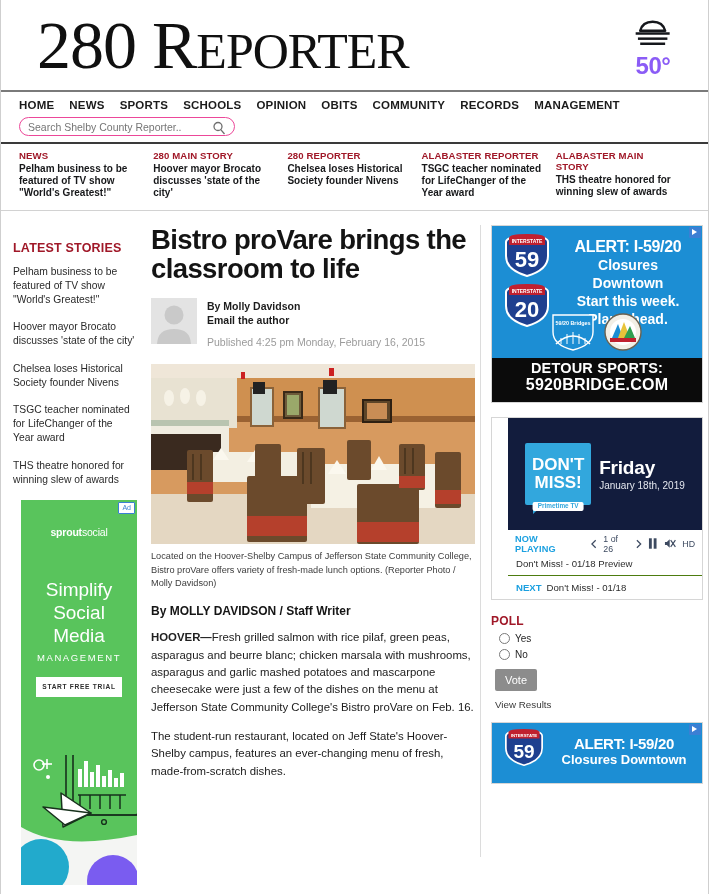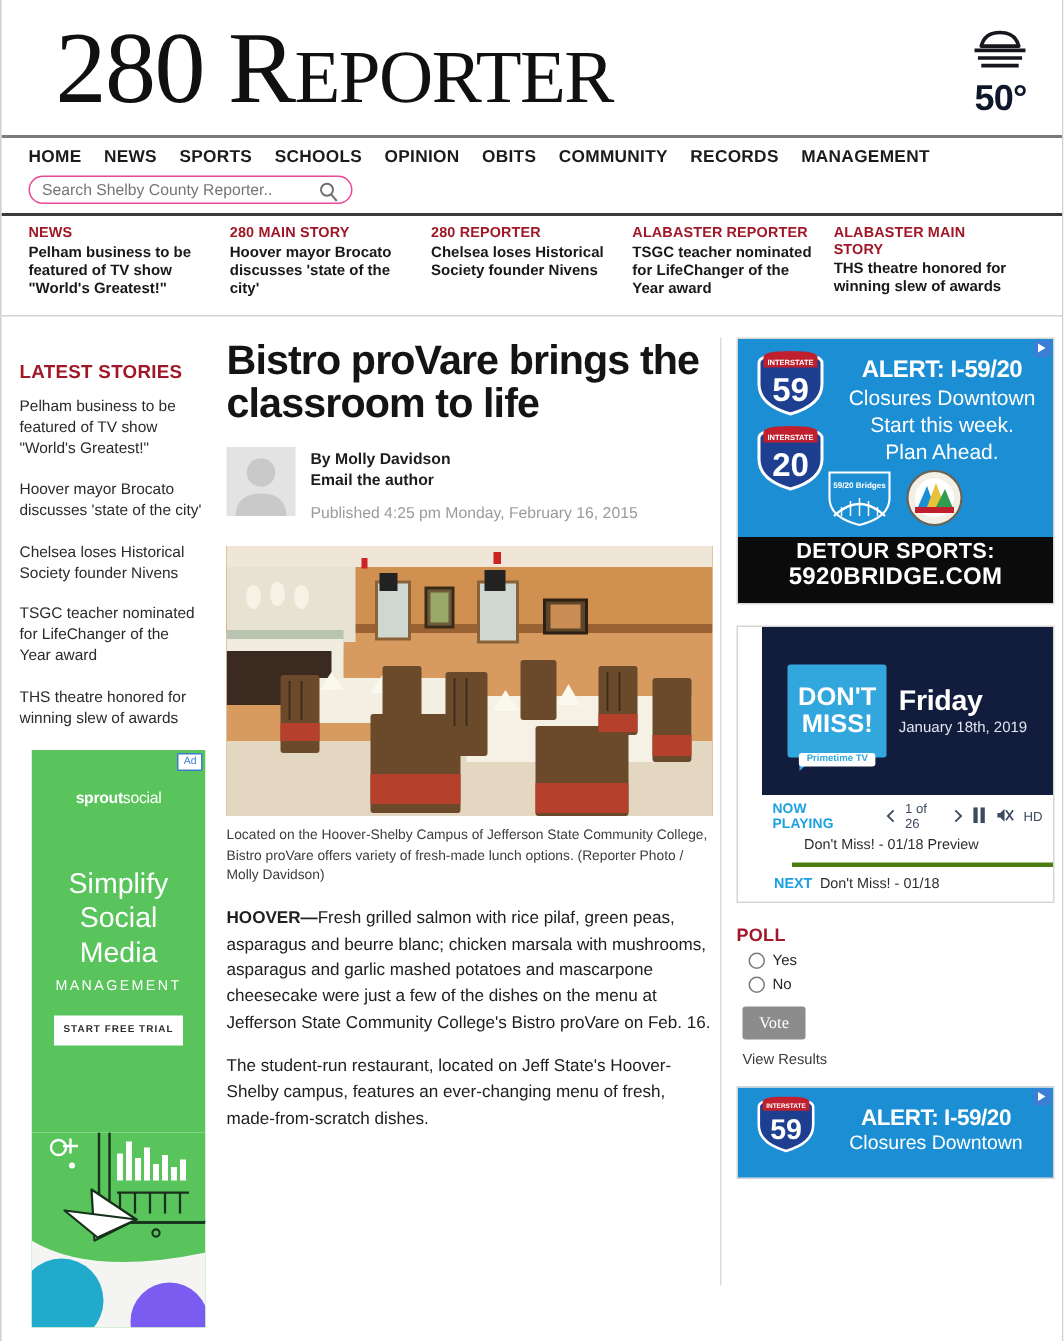--- a/index.html
+++ b/index.html
@@ -32,24 +32,24 @@
     line-height: 1;
     letter-spacing: -1px;
     color: #101010;
     white-space: nowrap;
     margin-left: 22px;
   }
   .brand .rep { font-size: 68px; }
   .brand .rep-small { font-size: 50px; }
   .wx {
     position: absolute;
-    right: 4px; top: 16px;
+    right: 18px; top: 16px;
     width: 74px;
     text-align: center;
-    color: #0f172a;
+    color: #8b5cf6;
   }
   .wx-icon { height: 34px; display: block; margin: 0 auto; }
   .wx-temp {
     font-size: 24px; font-weight: bold;
     font-family: "Liberation Sans", sans-serif;
     letter-spacing: -0.5px;
     margin-top: 2px;
   }
 
   
@@ -277,21 +277,21 @@
   .shield {
     width: 50px; height: 44px;
     margin-bottom: 6px;
     position: relative;
   }
   .alert-txt {
     color: #fff; padding: 12px 10px 0 0;
     text-align: center; flex: 1;
   }
   .alert-t1 { font-size: 16px; font-weight: bold; letter-spacing: -0.3px; }
-  .alert-t2 { font-size: 14px; line-height: 1.3; font-weight: normal; }
+  .alert-t2 { font-size: 14px; line-height: 1.3; font-weight: bold; }
   .alert-black {
     background: #0b0b0b; height: 44px;
     color: #fff; text-align: center;
     padding-top: 2px;
   }
   .alert-d1 { font-size: 14.5px; font-weight: bold; letter-spacing: 0.2px; }
   .alert-d2 { font-size: 16px; font-weight: bold; letter-spacing: 0.2px; }
   .badges {
     position: absolute; left: 50%; bottom: 6px;
     transform: translateX(-50%);
@@ -338,22 +338,21 @@
     display: flex; align-items: center;
     padding: 4px 7px; gap: 6px;
     font-size: 9px;
   }
   .now-playing { color: #1ba0e0; font-weight: bold; font-size: 9.2px; letter-spacing: 0.1px; }
   .ctr-spacer { flex: 1; }
   .counter { color: #3d4a60; font-size: 8.8px; }
   .vid-title {
     font-size: 9.6px; color: #2d2d2d;
     padding: 0 8px 6px 8px;
-    border-bottom: 3px solid #4d7c0f;
-    margin-left: 20px;
+    border-bottom: 1px solid #4d7c0f;
   }
   .vid-next { padding: 6px 8px; font-size: 9.6px; color: #2d2d2d; }
   .vid-next .nx { color: #1ba0e0; font-weight: bold; margin-right: 5px; }
 
   
   .poll { width: 212px; margin-bottom: 12px; }
   .poll-title {
     color: #a01828; font-size: 12px; font-weight: bold;
     letter-spacing: 0.2px; margin-bottom: 5px;
   }
@@ -364,21 +363,21 @@
     border-radius: 50%; background: #fff; flex: none;
   }
   .poll-opt span { font-size: 10px; color: #262626; }
   .vote-btn {
     margin: 9px 0 0 4px;
     width: 42px; height: 22px;
     background: #8c8c8c;
     color: #fff; font-size: 11px;
     border: 0; border-radius: 2px;
     display: flex; align-items: center; justify-content: center;
-    font-family: Liberation Serif, serif;
+    font-family: Liberation Sans, sans-serif;
   }
   .view-results { font-size: 9.8px; color: #3a3a3a; margin: 8px 0 0 4px; }
 
   .ad-bottom { height: 62px; }
   .ad-bottom .alert-blue { height: 62px; }
   .ad-bottom .shield { width: 44px; height: 38px; }
   .ad-bottom .shields { width: 64px; padding-top: 6px; }
   .ad-bottom .alert-t1 { font-size: 15px; }
   .ad-bottom .alert-t2 { font-size: 13px; }
 </style>
@@ -576,20 +575,21 @@
               <line x1="50" y1="90" x2="50" y2="116"></line>
             <line x1="152" y1="88" x2="152" y2="120"></line>
               <line x1="160" y1="88" x2="160" y2="120"></line>
             <line x1="254" y1="84" x2="254" y2="110"></line>
               <line x1="262" y1="84" x2="262" y2="110"></line>
           </g>
         </svg>
       </div>
       <div class="caption">Located on the Hoover-Shelby Campus of Jefferson State Community College, Bistro proVare offers variety of fresh-made lunch options. (Reporter Photo / Molly Davidson)</div>
 
+      <div class="sub-byline">By MOLLY DAVIDSON / Staff Writer</div>
       <div class="para"><span class="lede">HOOVER—</span><span>Fresh grilled salmon with rice pilaf, green peas, asparagus and beurre blanc; chicken marsala with mushrooms, asparagus and garlic mashed potatoes and mascarpone cheesecake were just a few of the dishes on the menu at Jefferson State Community College's Bistro proVare on Feb. 16.</span></div>
       <div class="para">The student-run restaurant, located on Jeff State's Hoover-Shelby campus, features an ever-changing menu of fresh, made-from-scratch dishes.</div>
     </div>
 
     <div class="col-right">
 
       <div class="ad-box">
         <div class="ad-choice"></div>
         <div class="alert-ad">
           <div class="alert-blue">

